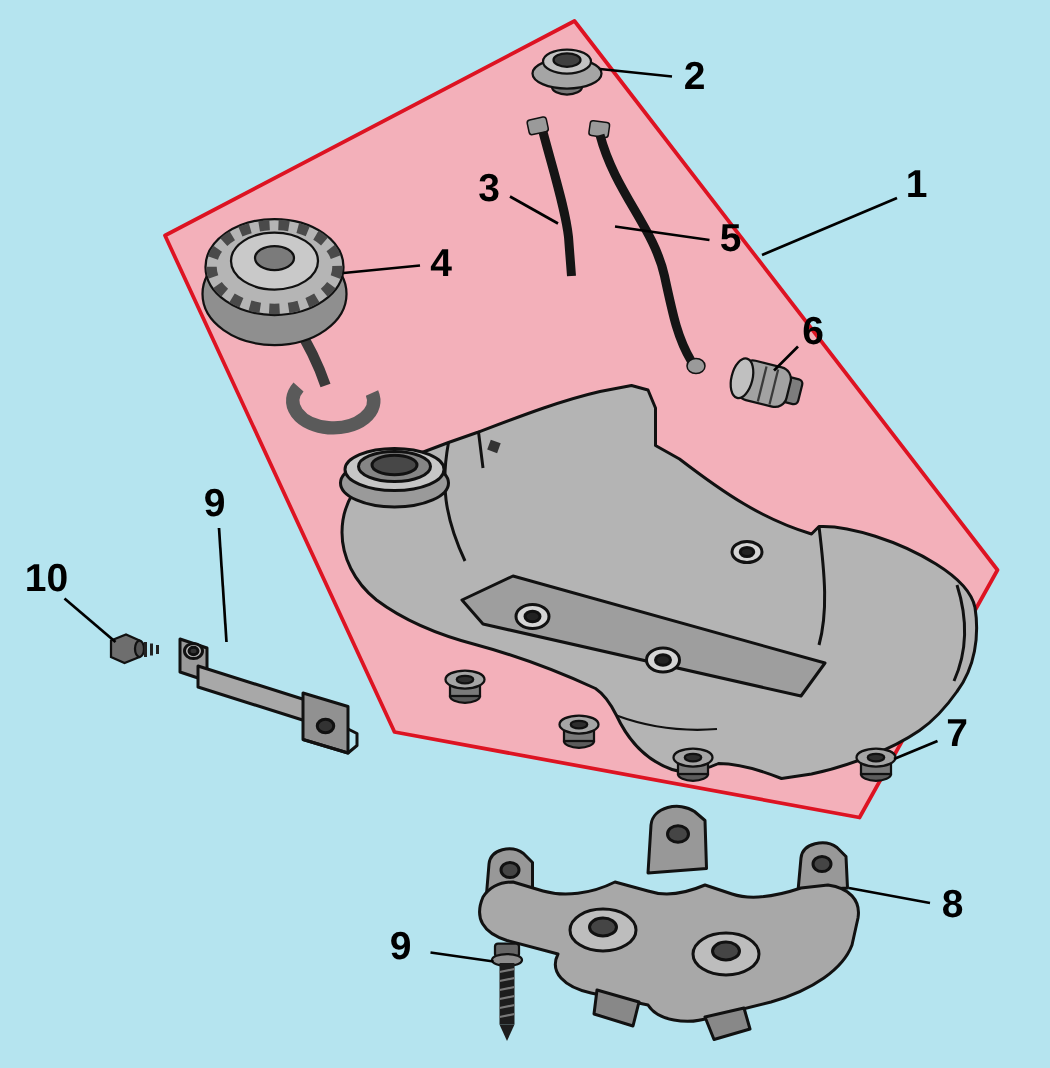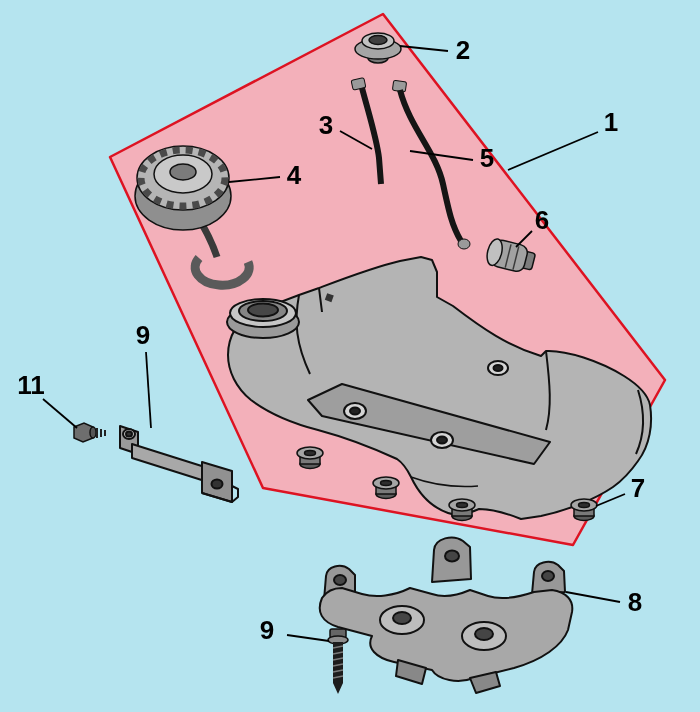--- a/index.html
+++ b/index.html
@@ -178,15 +178,15 @@
 <div class="callout" style="left:611px;top:122px">1</div>
 <div class="callout" style="left:463px;top:50px">2</div>
 <div class="callout" style="left:326px;top:125px">3</div>
 <div class="callout" style="left:294px;top:175px">4</div>
 <div class="callout" style="left:487px;top:158px">5</div>
 <div class="callout" style="left:542px;top:220px">6</div>
 <div class="callout" style="left:638px;top:488px">7</div>
 <div class="callout" style="left:635px;top:602px">8</div>
 <div class="callout" style="left:267px;top:630px">9</div>
 <div class="callout" style="left:143px;top:335px">9</div>
-<div class="callout" style="left:31px;top:385px">11</div>
+<div class="callout" style="left:31px;top:385px">10</div>
 
 </div>
 
 </body></html>

